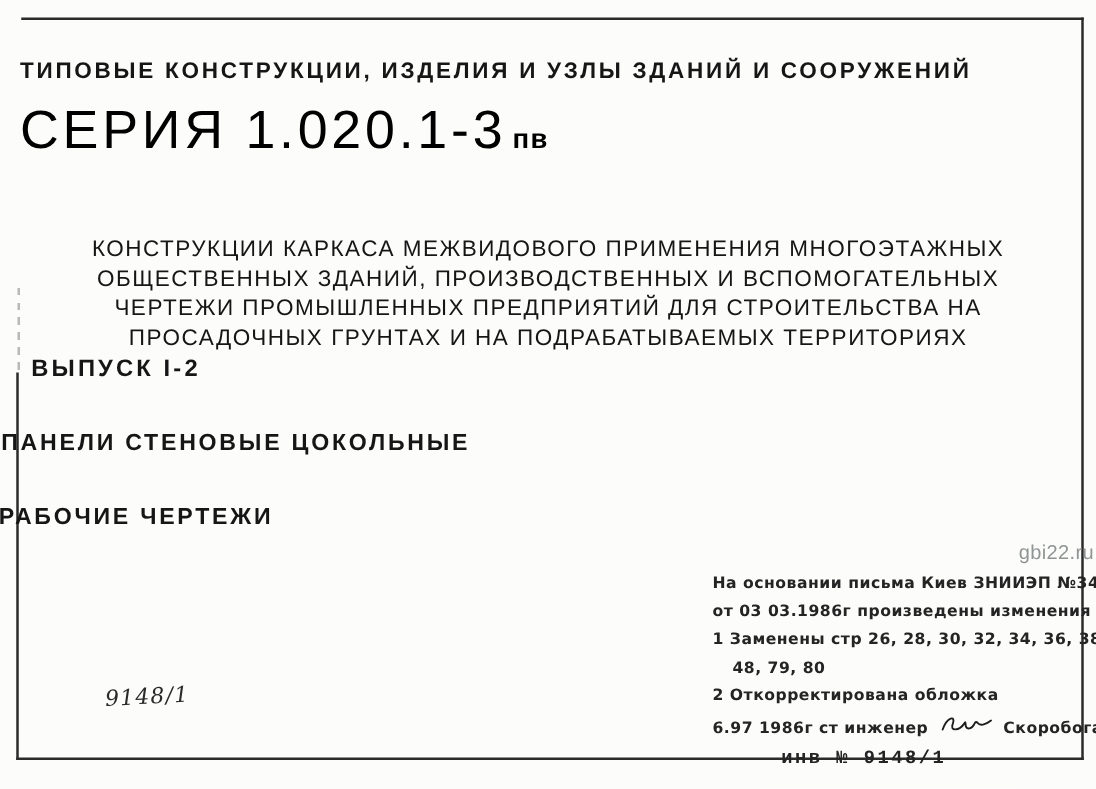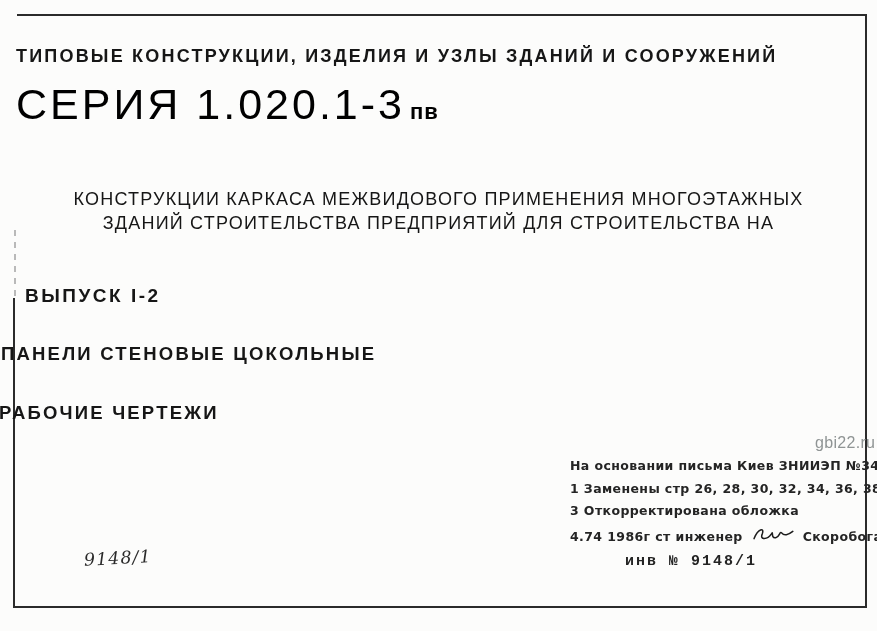--- a/index.html
+++ b/index.html
@@ -154,37 +154,41 @@
   <div class="frame-left-faint" style="position:absolute;"></div>
 
   <div class="center-line header-line">ТИПОВЫЕ КОНСТРУКЦИИ, ИЗДЕЛИЯ И УЗЛЫ ЗДАНИЙ И СООРУЖЕНИЙ</div>
 
   <div class="center-line series-title">
     <span>СЕРИЯ 1.020.1-3</span><span class="suffix">пв</span>
   </div>
 
   <div class="description">
     <div>КОНСТРУКЦИИ КАРКАСА МЕЖВИДОВОГО ПРИМЕНЕНИЯ МНОГОЭТАЖНЫХ</div>
-    <div>ЗДАНИЙ СТРОИТЕЛЬСТВА ПРЕДПРИЯТИЙ ДЛЯ СТРОИТЕЛЬСТВА НА</div>
+    <div>ОБЩЕСТВЕННЫХ ЗДАНИЙ, ПРОИЗВОДСТВЕННЫХ И ВСПОМОГАТЕЛЬНЫХ</div>
+    <div>ЧЕРТЕЖИ ПРОМЫШЛЕННЫХ ПРЕДПРИЯТИЙ ДЛЯ СТРОИТЕЛЬСТВА НА</div>
+    <div>ПРОСАДОЧНЫХ ГРУНТАХ И НА ПОДРАБАТЫВАЕМЫХ ТЕРРИТОРИЯХ</div>
   </div>
 
   <div class="center-line issue-line">ВЫПУСК I-2</div>
 
   <div class="center-line subtitle-primary">ПАНЕЛИ СТЕНОВЫЕ ЦОКОЛЬНЫЕ</div>
 
   <div class="center-line subtitle-secondary">РАБОЧИЕ ЧЕРТЕЖИ</div>
 
   <div class="watermark">gbi22.ru</div>
 
   <div class="amendment-note">
     <div class="note-line">На основании письма Киев ЗНИИЭП №34-1119</div>
+    <div class="note-line">от 03 03.1986г произведены изменения</div>
     <div class="note-line">1 Заменены стр 26, 28, 30, 32, 34, 36, 38, 40, 42, 46,</div>
-    <div class="note-line">3 Откорректирована обложка</div>
+    <div class="note-line indent">48, 79, 80</div>
+    <div class="note-line">2 Откорректирована обложка</div>
     <div class="sign-line">
-      <span>4.74 1986г ст инженер</span>
+      <span>6.97 1986г ст инженер</span>
       <span class="signature">
         <svg width="46" height="18" viewBox="0 0 50 20">
           <path d="M4 14 C8 3, 16 1, 13 9 C10 16, 19 15, 23 9 C26 4, 22 14, 28 13 C33 12, 32 5, 35 8 C37 11, 42 10, 47 6" fill="none" stroke="#1d1d1d" stroke-width="1.7" stroke-linecap="round"></path>
         </svg>
       </span>
       <span>Скоробогатый</span>
     </div>
     <div class="inventory-line">инв № 9148/1</div>
   </div>
 

